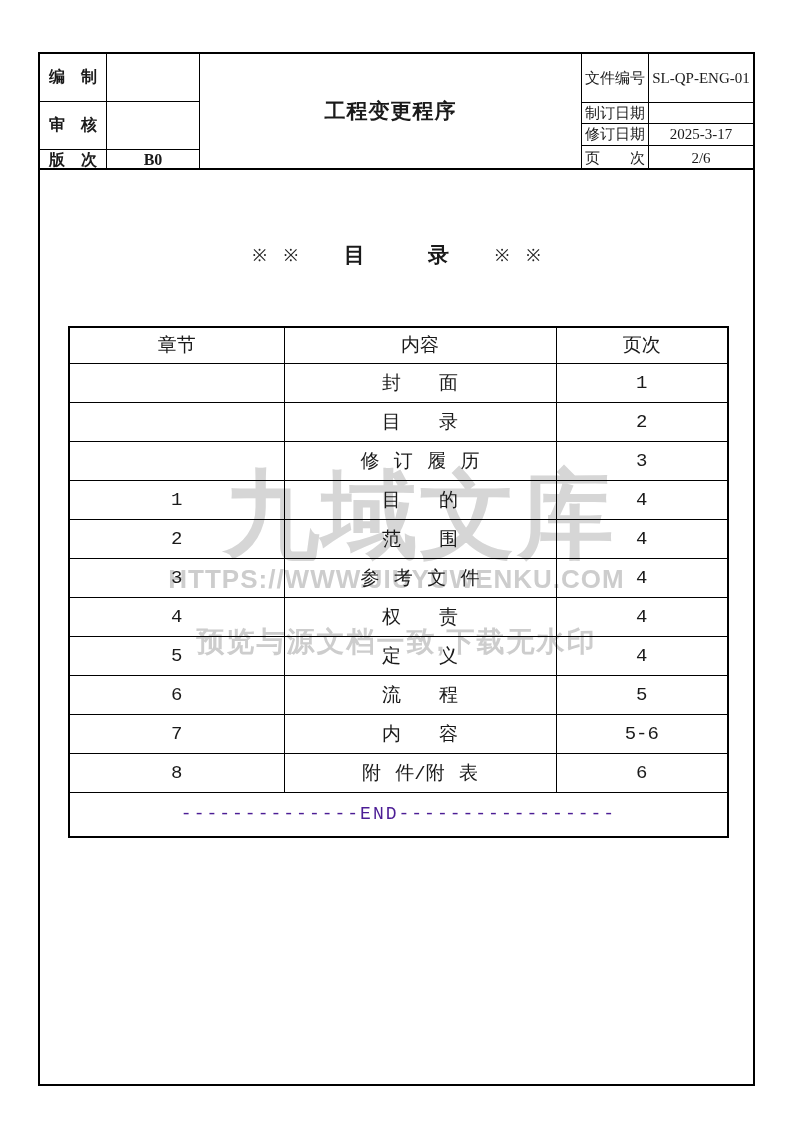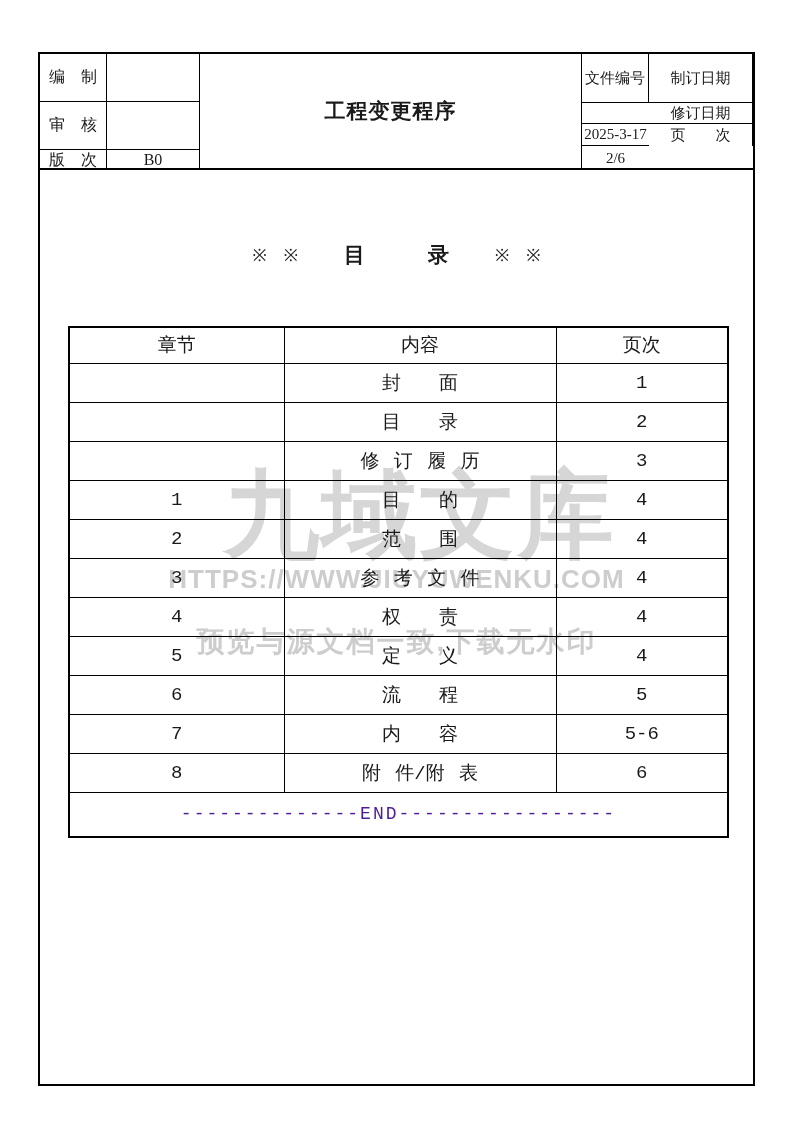--- a/index.html
+++ b/index.html
@@ -21,20 +21,21 @@
   .doc-header {
     display: flex;
     height: 116px;
     border-bottom: 2px solid #000;
   }
   .h-left {
     width: 159px;
     display: grid;
     grid-template-columns: 67px 92px;
     grid-template-rows: 48px 48px 20px;
+    font-weight: bold;
   }
   .h-left .hc { border-bottom: 1px solid #000; }
   .h-left .hc.last { border-bottom: none; }
   .h-left .hc.lab { border-right: 1px solid #000; }
   .hc {
     display: flex; align-items: center; justify-content: center;
     font-size: 16px;
   }
   .h-mid {
     width: 383px;
@@ -132,20 +133,21 @@
       <div class="hc last">B0</div>
     </div>
 
     <div class="h-mid">
       <div class="h-mid-top"></div>
       <div class="h-mid-title">工程变更程序</div>
     </div>
 
     <div class="h-right">
       <div class="hc lab">文件编号</div>
+      <div class="hc val">SL-QP-ENG-01</div>
       <div class="hc lab">制订日期</div>
       <div class="hc val"></div>
       <div class="hc lab">修订日期</div>
       <div class="hc val">2025-3-17</div>
       <div class="hc lab last">页　　次</div>
       <div class="hc val last">2/6</div>
     </div>
   </div>
 
   <div class="doc-body">

